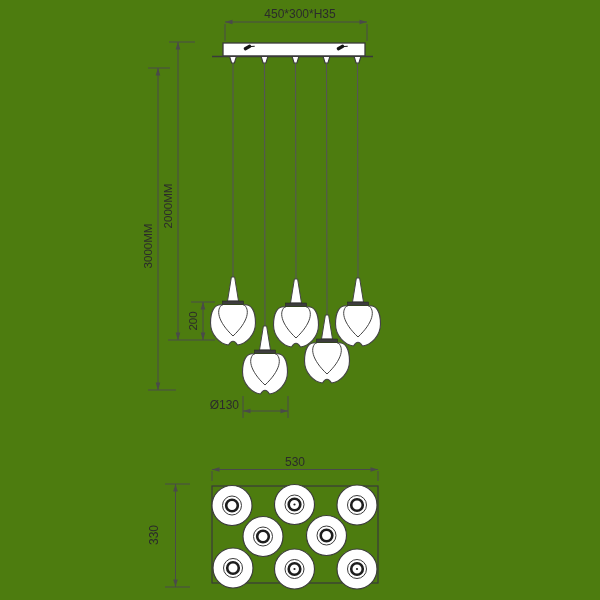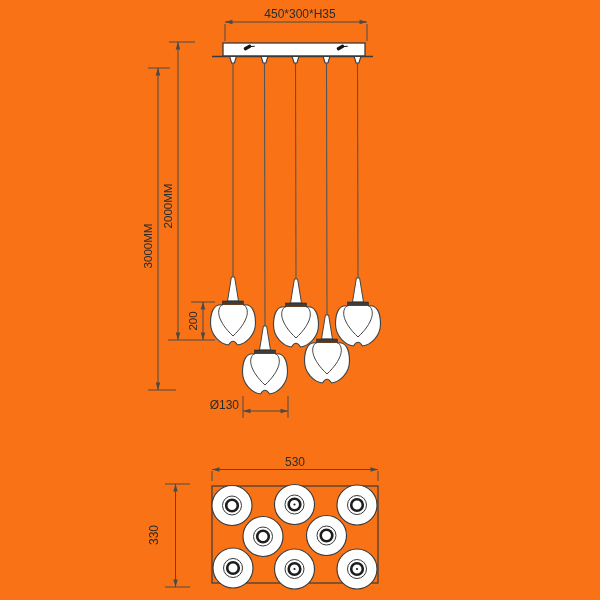--- a/index.html
+++ b/index.html
@@ -1,16 +1,16 @@
 <!DOCTYPE html>
 <html><head>
 <meta charset="utf-8">
 <style>
   html,body{margin:0;padding:0;background:#ffffff;}
-  .canvas{width:600px;height:600px;background:#f97316;position:relative;overflow:hidden;}
+  .canvas{width:600px;height:600px;background:#4d7c0f;position:relative;overflow:hidden;}
   svg{display:block;}
   text{font-family:"Liberation Sans","DejaVu Sans",sans-serif;fill:#2b2b2b;}
   .dim-label{font-size:12px;}
   .dim-label-sm{font-size:11.5px;}
 </style>
 </head>
 <body>
 
 <div class="canvas">
   <svg id="drawing" width="600" height="600" viewBox="0 0 600 600">

